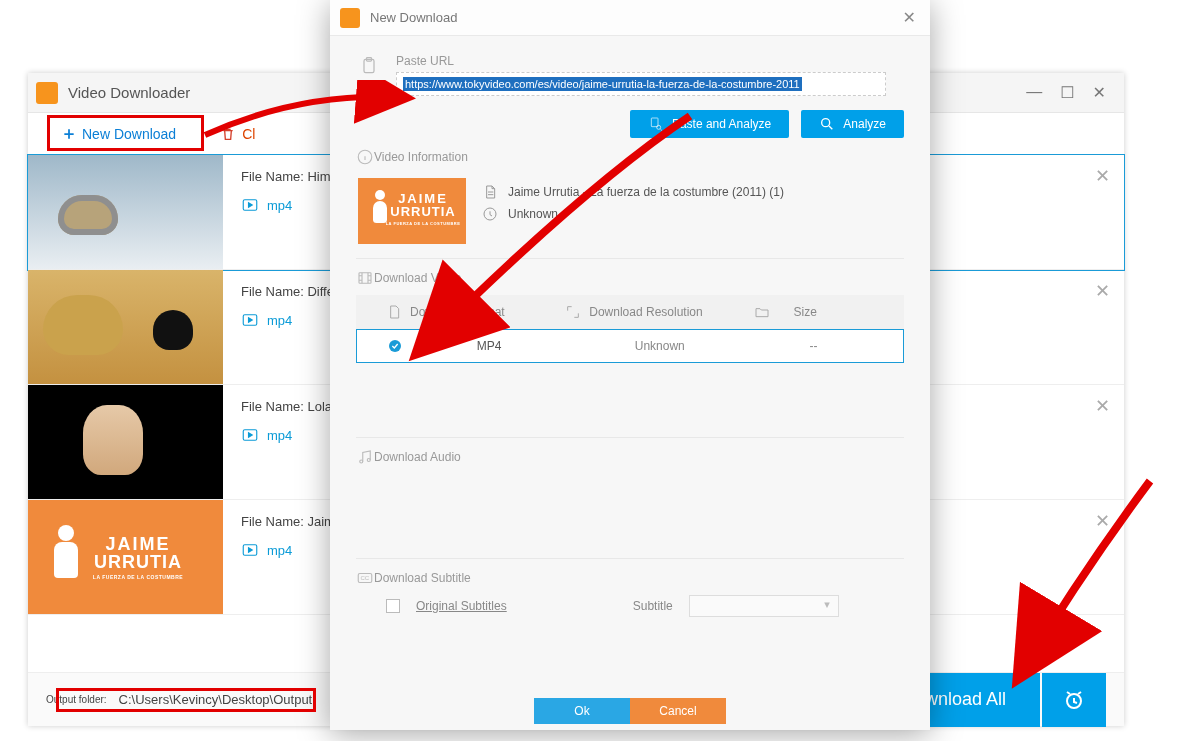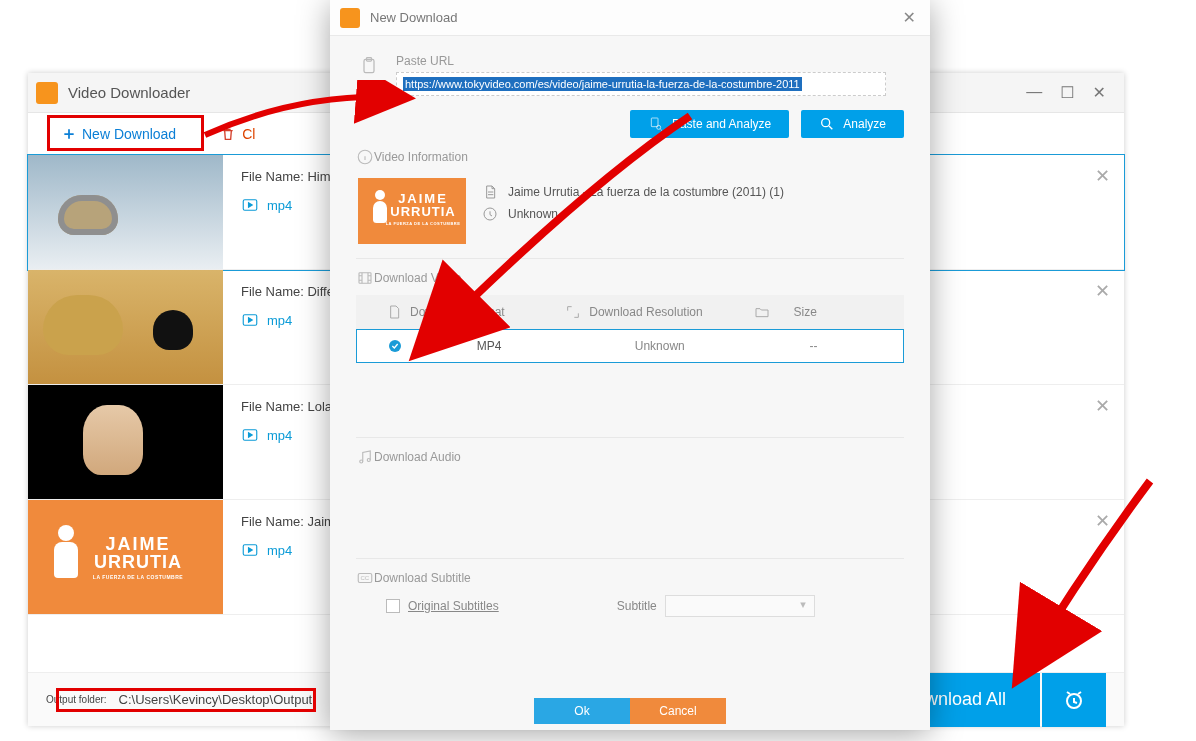--- a/index.html
+++ b/index.html
@@ -96,21 +96,21 @@
   .tbl-head .c2{width:190px;display:flex;align-items:center;gap:8px;}
   .tbl-head .c3{width:120px;display:flex;align-items:center;gap:23px;}
   .tbl-head svg{width:16px;height:16px;fill:none;stroke:#aaa;stroke-width:1.5;}
   .tbl-row{ display:flex; height:34px; align-items:center; font-size:12px; color:#555; padding:0 30px; border:1px solid #1a9bd7; background:#fff;}
   .tbl-row .chk{width:26px;display:flex;}
   .tbl-row .chk svg{width:16px;height:16px;}
   .tbl-row .c1{width:154px;text-align:center;}
   .tbl-row .c2{width:190px;text-align:center;color:#888;}
   .tbl-row .c3{width:120px;text-align:center;color:#888;}
 
-  .subtitle-row{display:flex;align-items:center;gap:8px;margin-top:4px;padding-left:30px;}
+  .subtitle-row{display:flex;align-items:center;gap:16px;margin-top:4px;padding-left:30px;}
   .chkbox{width:14px;height:14px;border:1px solid #bbb;background:#fff;display:inline-block;}
   .underlined{font-size:12px;color:#888;text-decoration:underline;}
   .lang-lbl{font-size:12px;color:#888;margin-left:110px;}
   .lang-sel{width:150px;height:22px;border:1px solid #ddd;background:#fafafa;position:relative;}
   .lang-sel::after{content:"▾";position:absolute;right:8px;top:2px;color:#bbb;font-size:11px;}
 
   .dlg-footer{ position:absolute; bottom:0; left:0; right:0; height:32px; display:flex; justify-content:center;}
   .dlg-footer button{ width:96px; height:26px; border:none; color:#fff; font-size:12px; cursor:pointer;}
   .btn-ok{background:#2aa7e4;}
   .btn-cancel{background:#f08a3c;}

